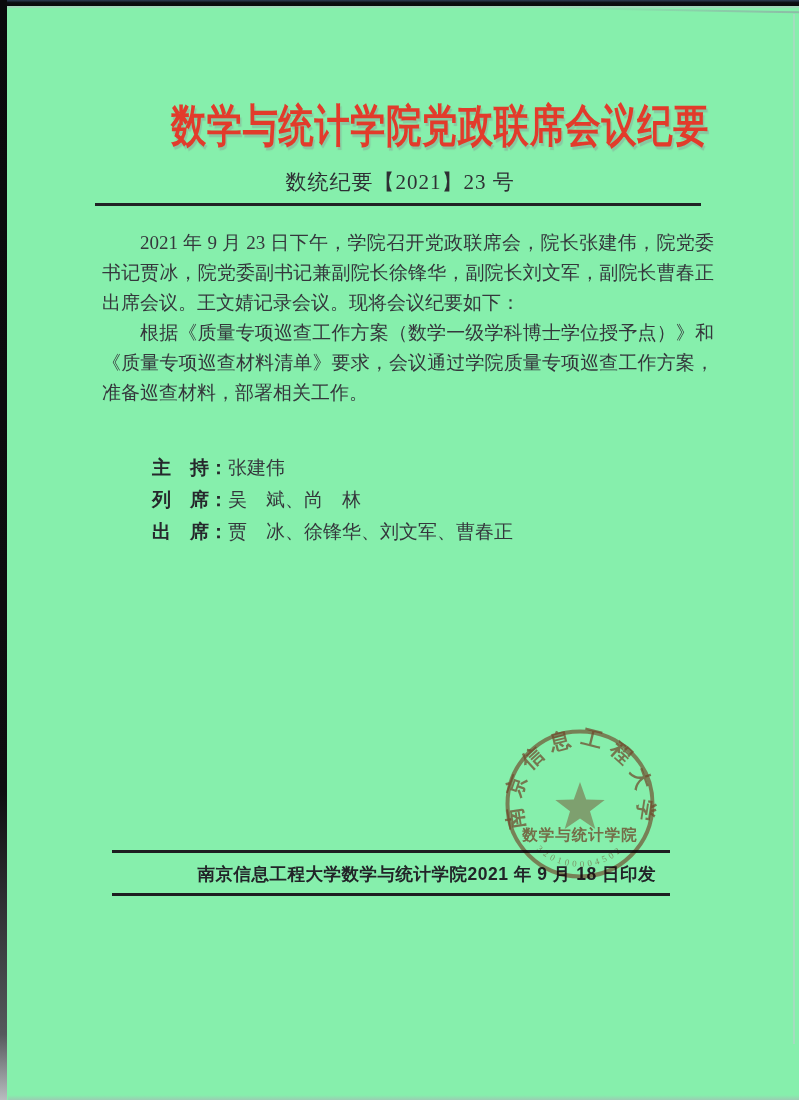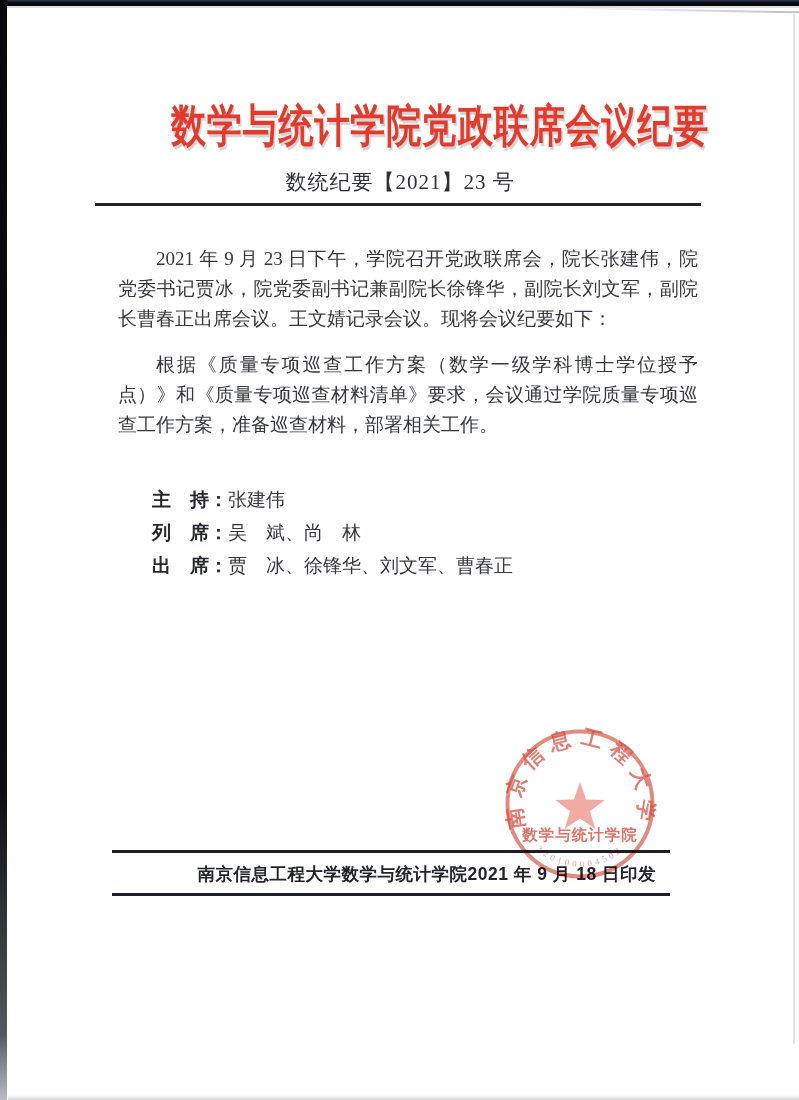--- a/index.html
+++ b/index.html
@@ -1,16 +1,16 @@
 <!DOCTYPE html>
 <html><head>
 <meta charset="utf-8">
 <style>
   html,body{margin:0;padding:0;background:#1a1a1c;}
-  .scan{position:relative;width:799px;height:1100px;background:#ffffff;overflow:hidden;
+  .scan{position:relative;width:799px;height:1100px;background:#86efac;overflow:hidden;
         font-family:"Liberation Serif","DejaVu Serif",serif;}
   
   .edge-top{position:absolute;top:0;left:0;width:799px;height:6px;
             background:linear-gradient(to bottom,#2e3d56 0%,#0b0c10 45%,#0a0a0c 100%);}
   .edge-top-shadow{position:absolute;top:6px;left:0;width:799px;height:2px;background:rgba(186,192,200,.5);}
   .edge-top-diag{position:absolute;top:9px;left:552px;width:247px;height:2px;transform:rotate(1.1deg);
             background:linear-gradient(to right,rgba(170,176,184,0),rgba(145,153,163,.6));}
   .edge-left{position:absolute;top:0;left:0;width:7px;height:1100px;
             background:linear-gradient(to bottom,#0a0a0c 0%,#0e0e10 72%,#55585c 94%,#b9bcc0 100%);}
   .edge-right{position:absolute;top:14px;right:4px;width:2px;height:1030px;background:rgba(196,202,209,.5);}
@@ -20,26 +20,26 @@
   .title-wrap{position:absolute;top:100px;left:95px;width:610px;text-align:center;}
   .doc-title{display:inline-block;font-weight:700;font-size:45px;line-height:52px;color:#e23b2b;
             white-space:nowrap;letter-spacing:1px;transform:scaleX(0.78);transform-origin:center;
             text-shadow:2px 3px 1px rgba(140,140,145,.38);}
   .doc-number{position:absolute;top:167px;left:95px;width:610px;text-align:center;
             font-size:21px;line-height:30px;color:#2e3034;letter-spacing:1px;}
   .title-rule{position:absolute;top:203px;left:95px;width:606px;height:3px;background:#212225;}
   
   .body-block{position:absolute;top:228px;left:102px;width:612px;font-size:19px;line-height:30px;
             color:#35373c;text-align:justify;}
-  .body-block p{margin:16px;text-indent:38px;}
+  .body-block p{margin:0;text-indent:38px;}
   .section-heading{margin:0;text-indent:38px;font-weight:700;font-size:19px;line-height:30px;
             color:#2b2d31;font-family:"Liberation Sans","DejaVu Sans",sans-serif;text-align:left;}
   .att-list{margin:44px 0 0 50px;}
   .att-row{line-height:32px;font-size:19px;}
-  .att-label{font-weight:700;color:#26282c;font-family:Liberation Mono, monospace;}
+  .att-label{font-weight:700;color:#26282c;font-family:Liberation Serif, serif;}
   .att-value{color:#35373c;}
   
   .seal{position:absolute;left:502px;top:726px;width:156px;height:156px;mix-blend-mode:multiply;z-index:5;}
   
   .footer-rule{position:absolute;left:112px;width:558px;height:3px;background:#1d1e21;}
   .footer-rule.top{top:850px;} .footer-rule.bottom{top:893px;}
   .footer-row{position:absolute;top:858px;left:112px;width:558px;height:32px;display:flex;
             justify-content:flex-end;align-items:center;
             font-family:"Liberation Sans","DejaVu Sans",sans-serif;font-weight:700;
             font-size:17.5px;color:#222428;}

